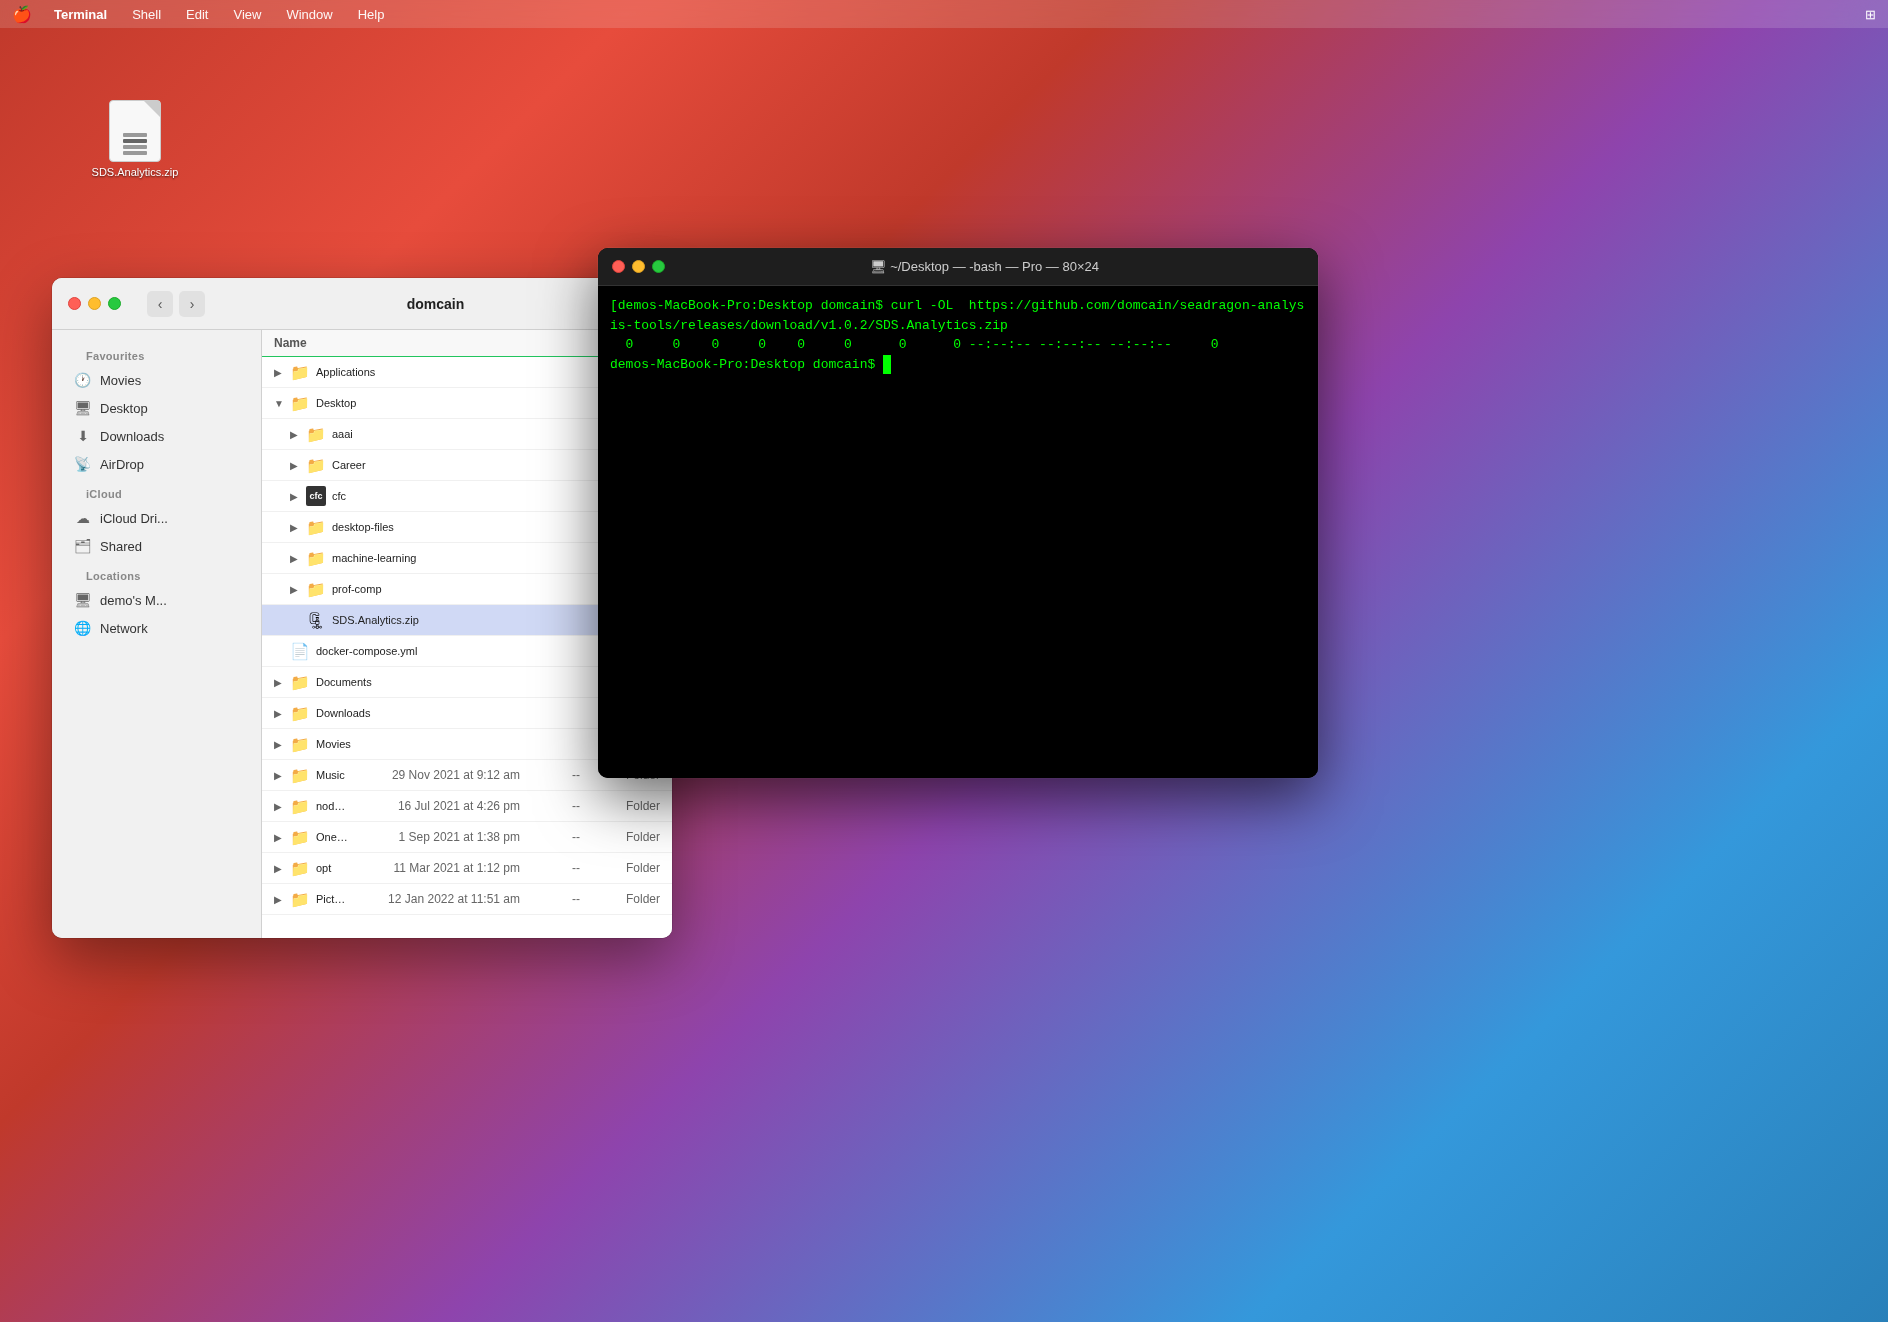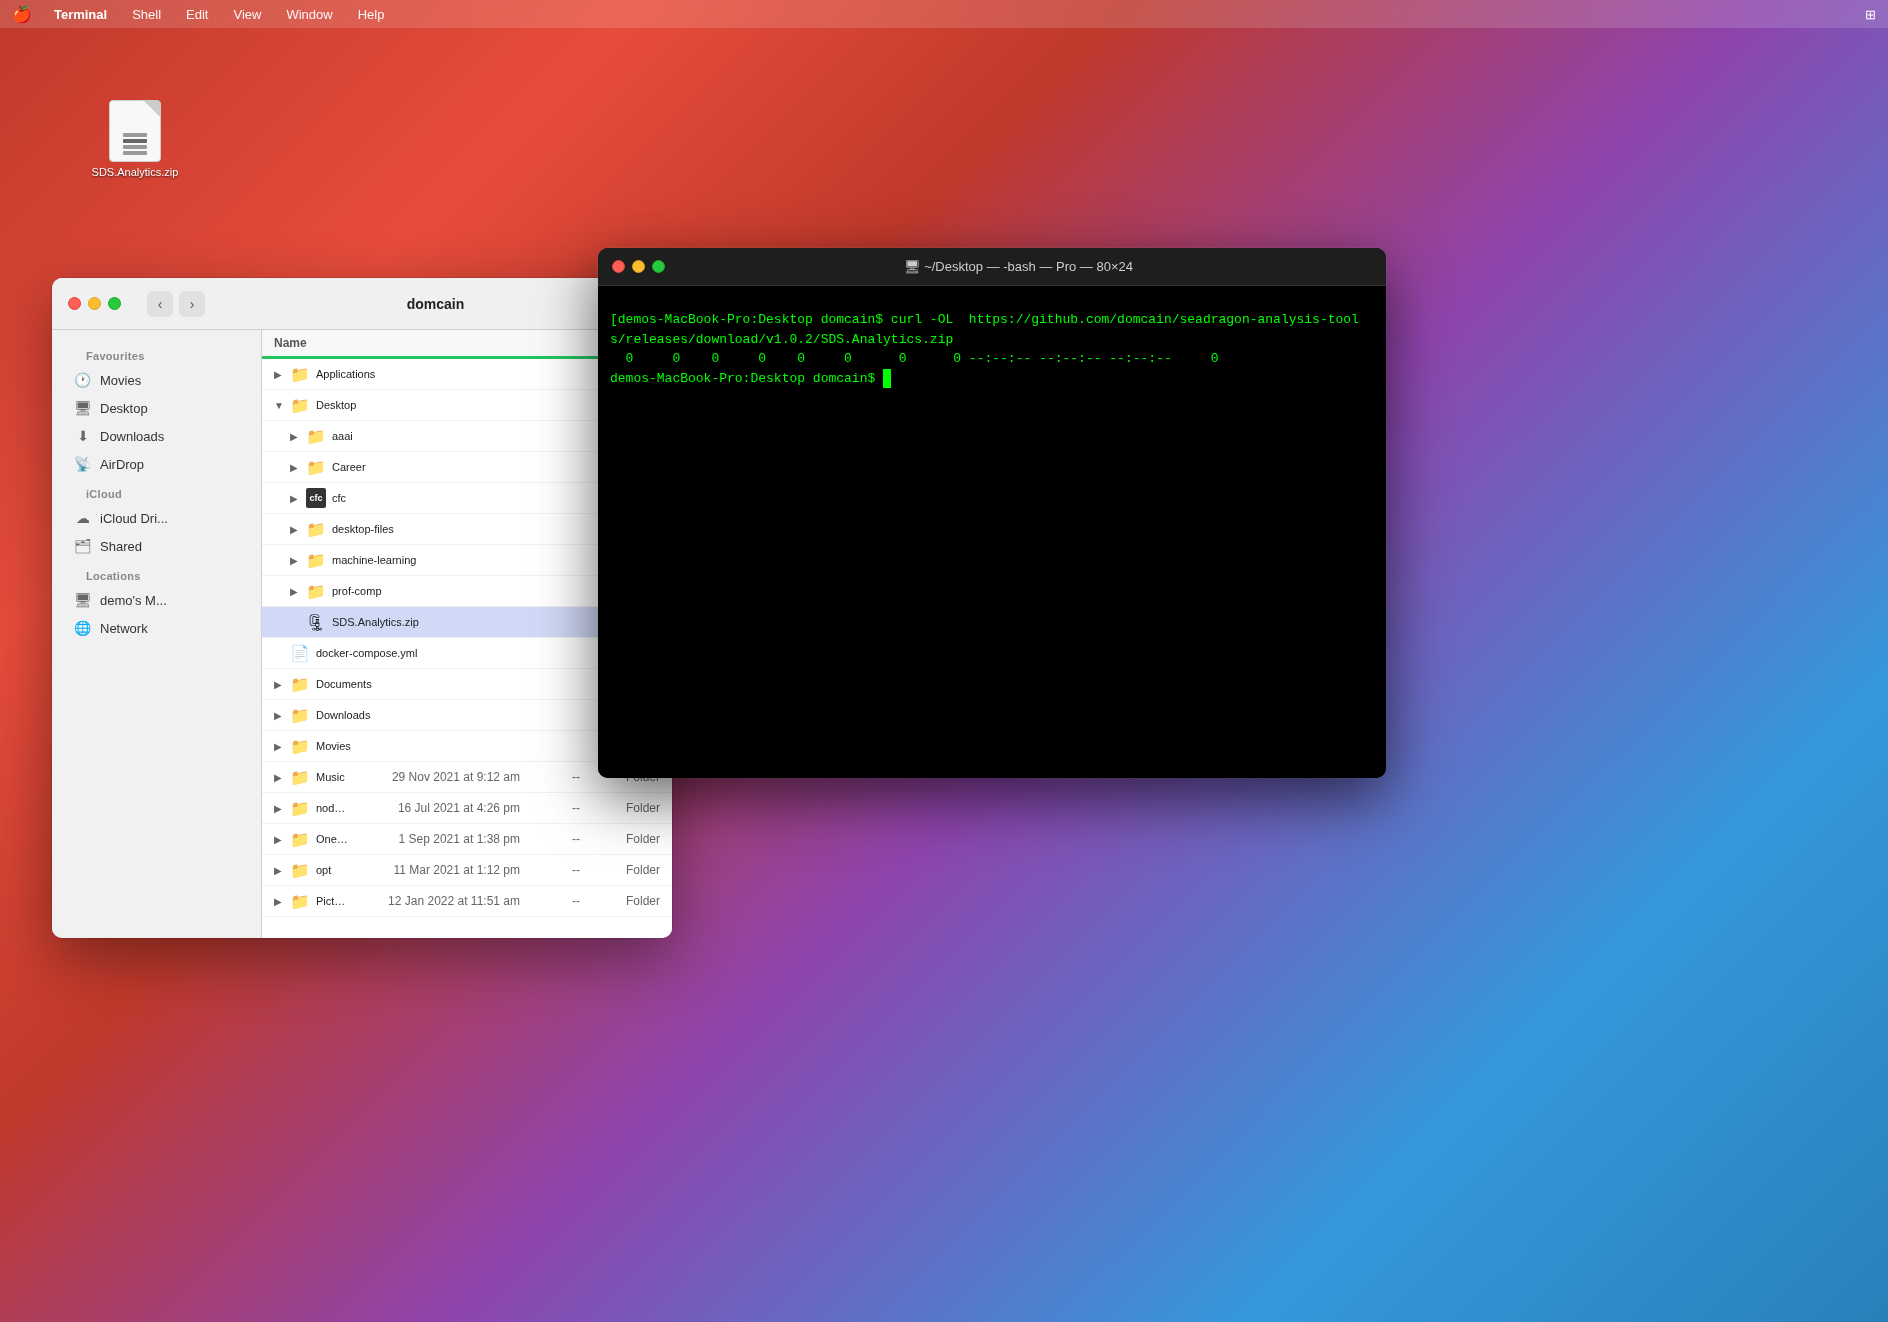--- a/index.html
+++ b/index.html
@@ -226,21 +226,21 @@
     
     .file-list-container {
       flex: 1;
       overflow-y: auto;
       background: #fff;
     }
     .file-list-header {
       display: flex;
       align-items: center;
       padding: 6px 12px;
-      border-bottom: 3px solid #22c55e;
+      border-bottom: 1px solid #22c55e;
       background: #f8f8f8;
       position: sticky;
       top: 0;
       z-index: 5;
     }
     .file-list-header-name {
       font-size: 12px;
       font-weight: 600;
       color: #555;
       flex: 1;
@@ -301,21 +301,21 @@
     .folder-icon { color: #4a90d9; }
     .special-folder { color: #8e5cf7; }
     .cfc-folder { background: #333; color: #fff; font-size: 9px; font-weight: 700; border-radius: 2px; width: 20px; height: 20px; display: flex; align-items: center; justify-content: center; }
     .prof-folder { color: #e67e22; }
 
     
     .terminal-window {
       position: absolute;
       top: 248px;
       left: 598px;
-      width: 788px;
+      width: 720px;
       height: 530px;
       background: #000;
       border-radius: 10px;
       box-shadow: 0 20px 60px rgba(0,0,0,0.6), 0 0 0 0.5px rgba(255,255,255,0.1);
       display: flex;
       flex-direction: column;
       overflow: hidden;
       z-index: 20;
     }
     .terminal-titlebar {
@@ -334,21 +334,21 @@
     .terminal-title {
       flex: 1;
       text-align: center;
       font-size: 13px;
       color: #ccc;
       font-weight: 500;
     }
     .terminal-body {
       flex: 1;
       background: #000;
-      padding: 24px 12px;
+      padding: 10px 12px;
       overflow-y: auto;
       font-family: "Courier New", "Menlo", "Monaco", monospace;
       font-size: 13px;
       line-height: 1.5;
     }
     .term-green { color: #00ff00; }
     .term-line { white-space: pre-wrap; word-break: break-all; }
 
     
     ::-webkit-scrollbar { width: 6px; }

